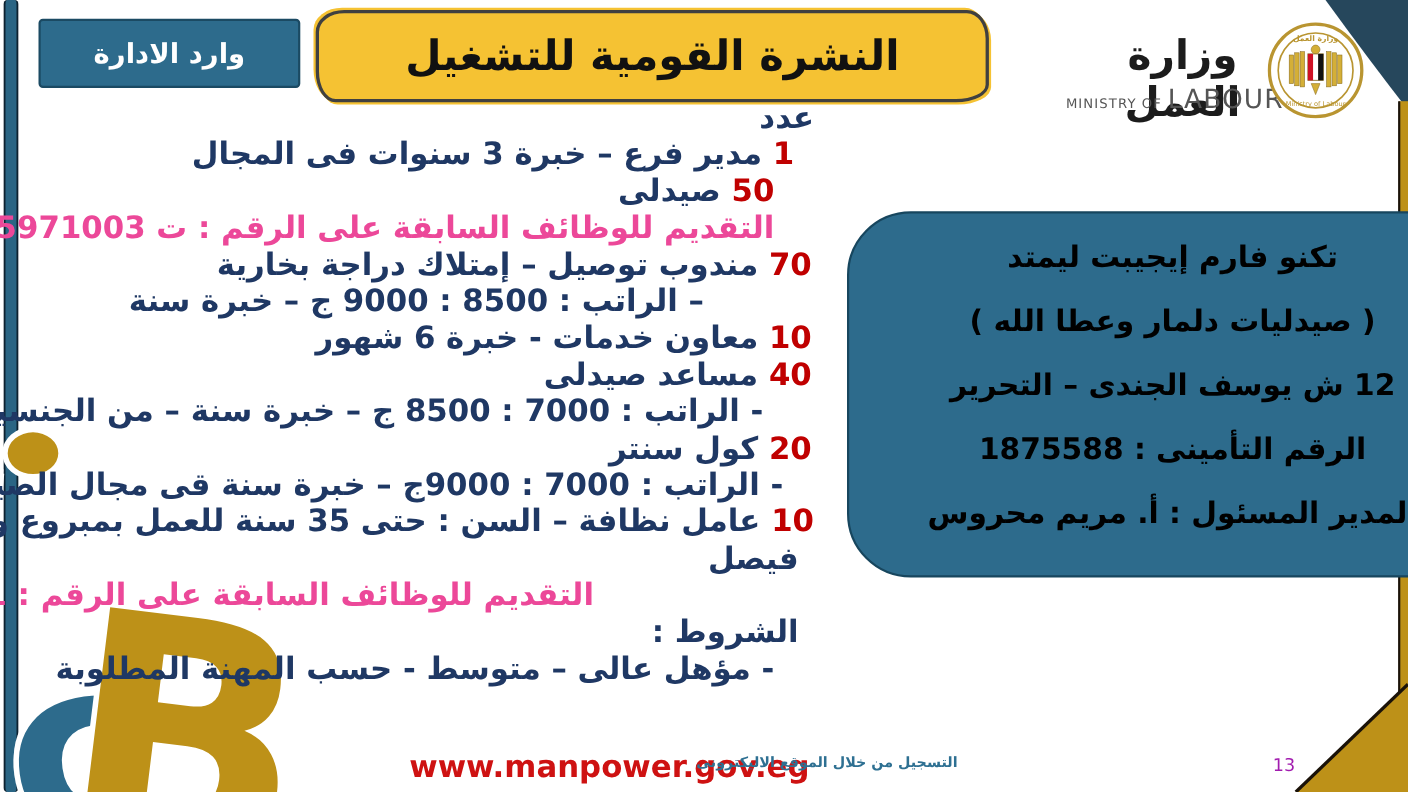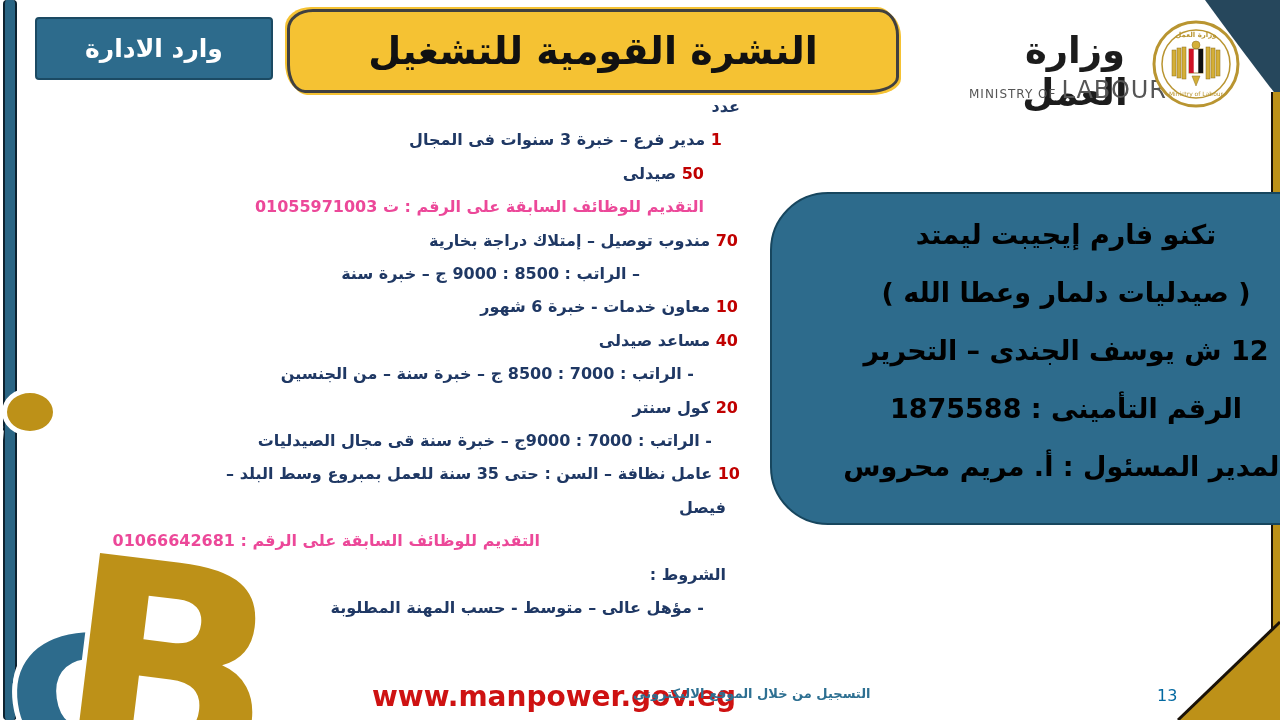--- a/index.html
+++ b/index.html
@@ -38,21 +38,21 @@
     position:absolute;left:968px;top:76px;width:200px;text-align:center;
     color:#555;white-space:nowrap;
   }
   .ministry-en .small{font-size:12px;letter-spacing:1px;}
   .ministry-en .large{font-size:24px;letter-spacing:1px;}
   .emblem{position:absolute;left:1152px;top:20px;z-index:3;}
   
   .content{
     position:absolute;right:540px;top:90px;width:705px;
     direction:rtl;text-align:right;color:#1F3864;
-    font-size:16px;font-weight:bold;z-index:4;
+    font-size:28px;font-weight:bold;z-index:4;
   }
   .content .line{line-height:33.4px;white-space:nowrap;}
   .content .num{color:#C00000;}
   .content .red{color:#ec4899;}
   
   .info-box{
     position:absolute;left:770px;top:192px;width:592px;height:333px;
     background:#2D6B8C;border:2px solid #17465e;border-radius:58px;
     color:#000000;direction:rtl;text-align:center;
     font-size:27px;font-weight:bold;z-index:2;
@@ -70,21 +70,21 @@
     position:absolute;left:2px;top:388px;width:46px;height:38px;z-index:1;
     background:#BD9118;border:5px solid #fff;border-radius:50%;
   }
   
   .allam{position:absolute;left:221px;top:697px;font-family:"DejaVu Sans Mono",monospace;
          font-size:10px;color:#111;}
   .site-url{position:absolute;left:372px;top:680px;font-size:28px;font-weight:bold;
             color:#CE1212;letter-spacing:0;text-align:right;}
   .register{position:absolute;left:633px;top:686px;font-size:13px;font-weight:bold;
             color:#2E7092;direction:rtl;}
-  .page-num{position:absolute;left:1157px;top:686px;font-size:16px;color:#0369a1;}
+  .page-num{position:absolute;left:1157px;top:686px;font-size:16px;color:#a21caf;}
   
   .decor{position:absolute;left:0;top:0;width:1280px;height:720px;z-index:0;pointer-events:none;}
 </style>
 </head>
 <body>
 
 <svg class="decor" viewBox="0 0 1280 720">
   <path d="M1205,0 L1280,0 L1280,100 Q1245,55 1205,0 Z" fill="#26475C"></path>
   <rect x="1272" y="92" width="8" height="540" fill="#BD9118"></rect>
   <line x1="1272" y1="92" x2="1272" y2="632" stroke="#1a1208" stroke-width="2"></line>

